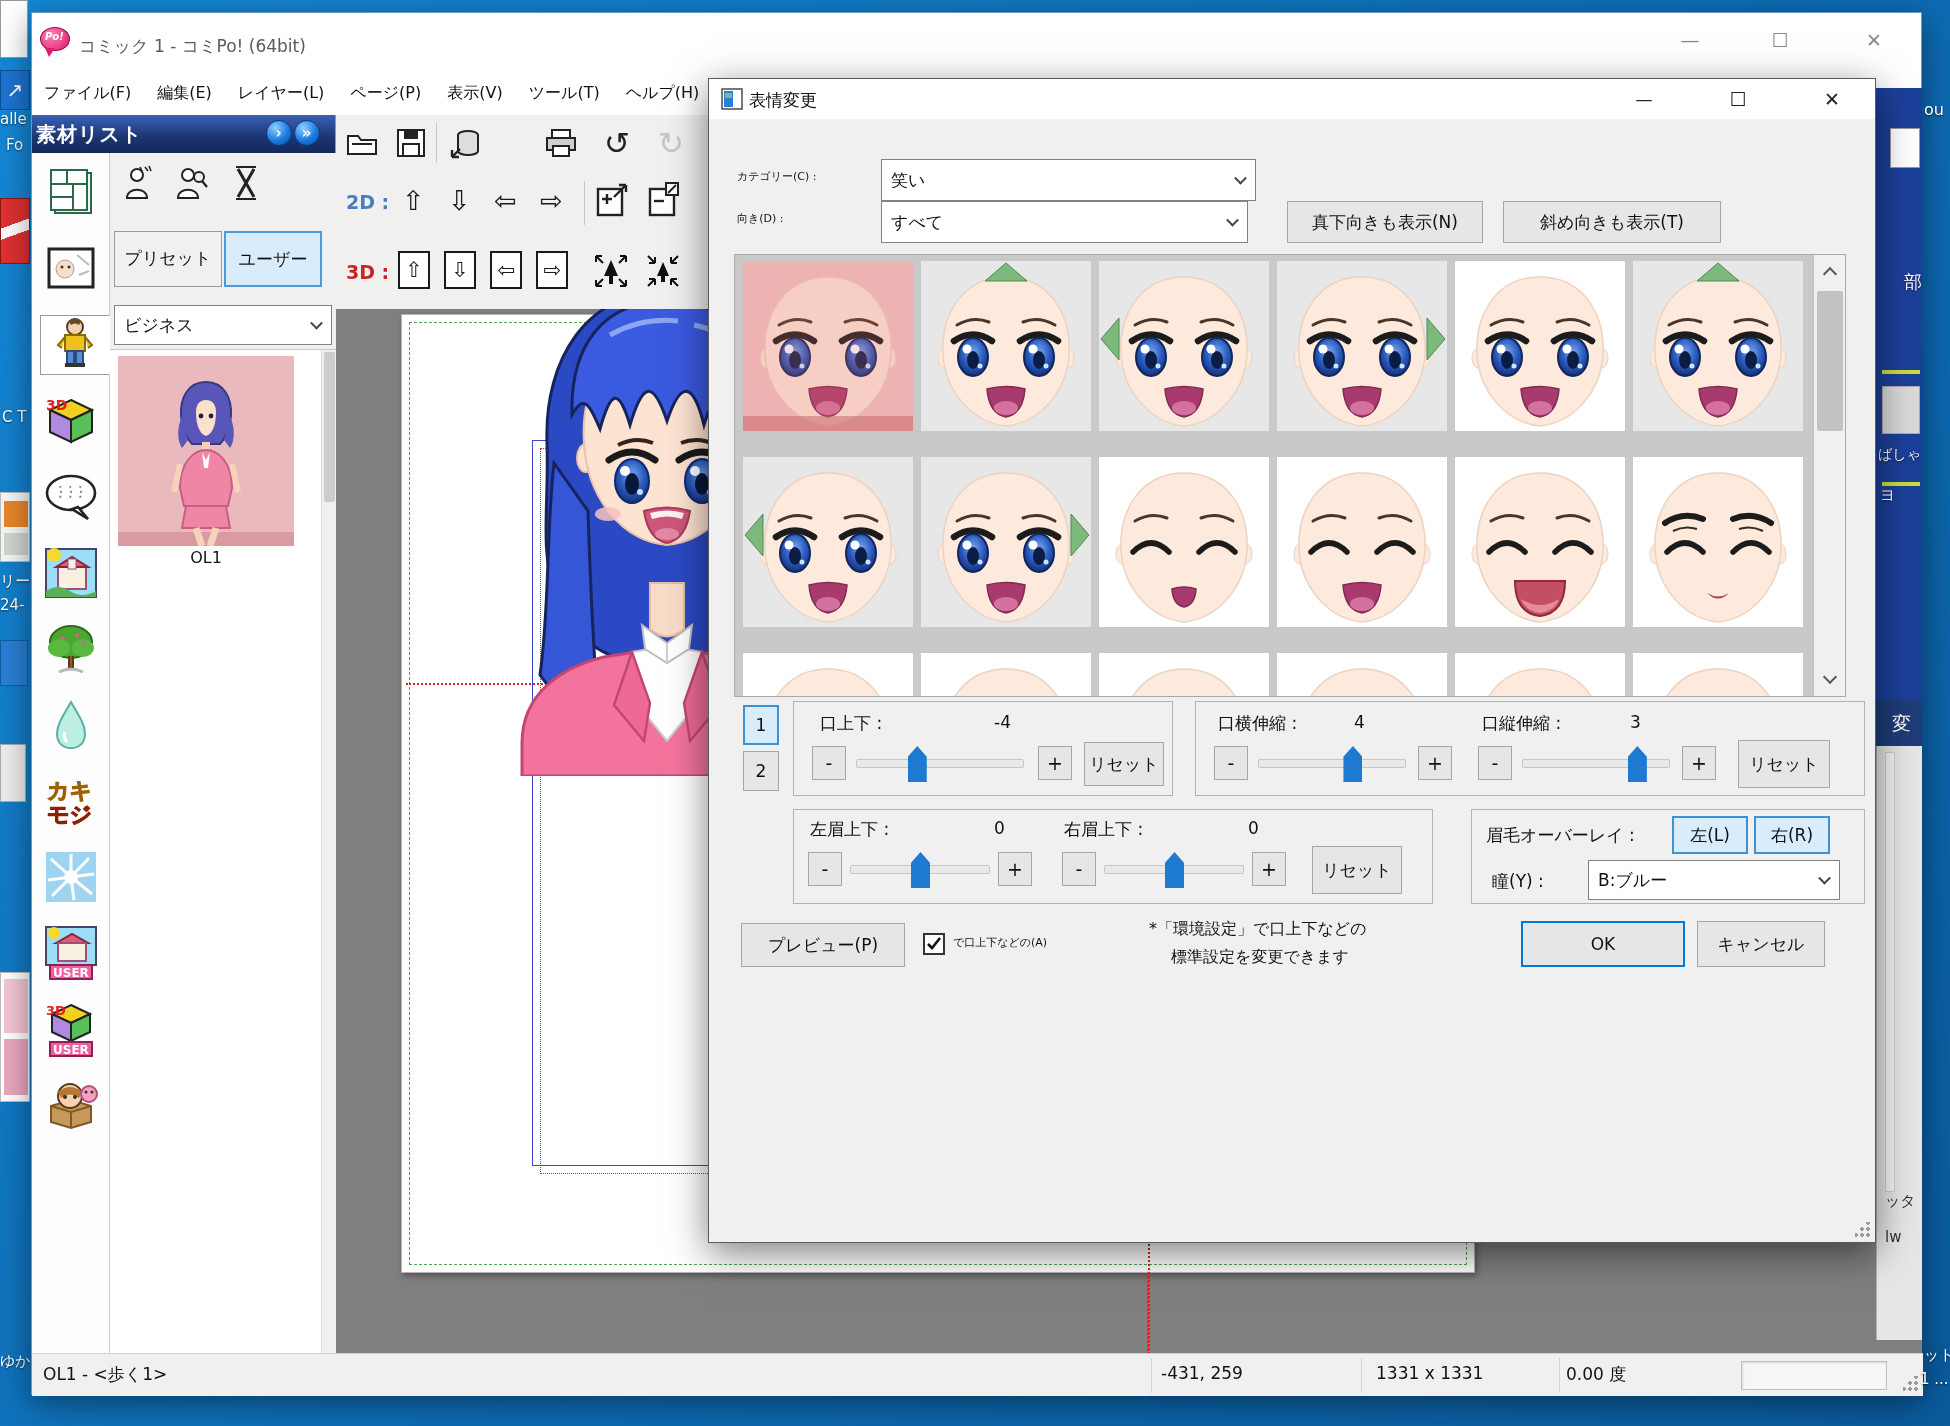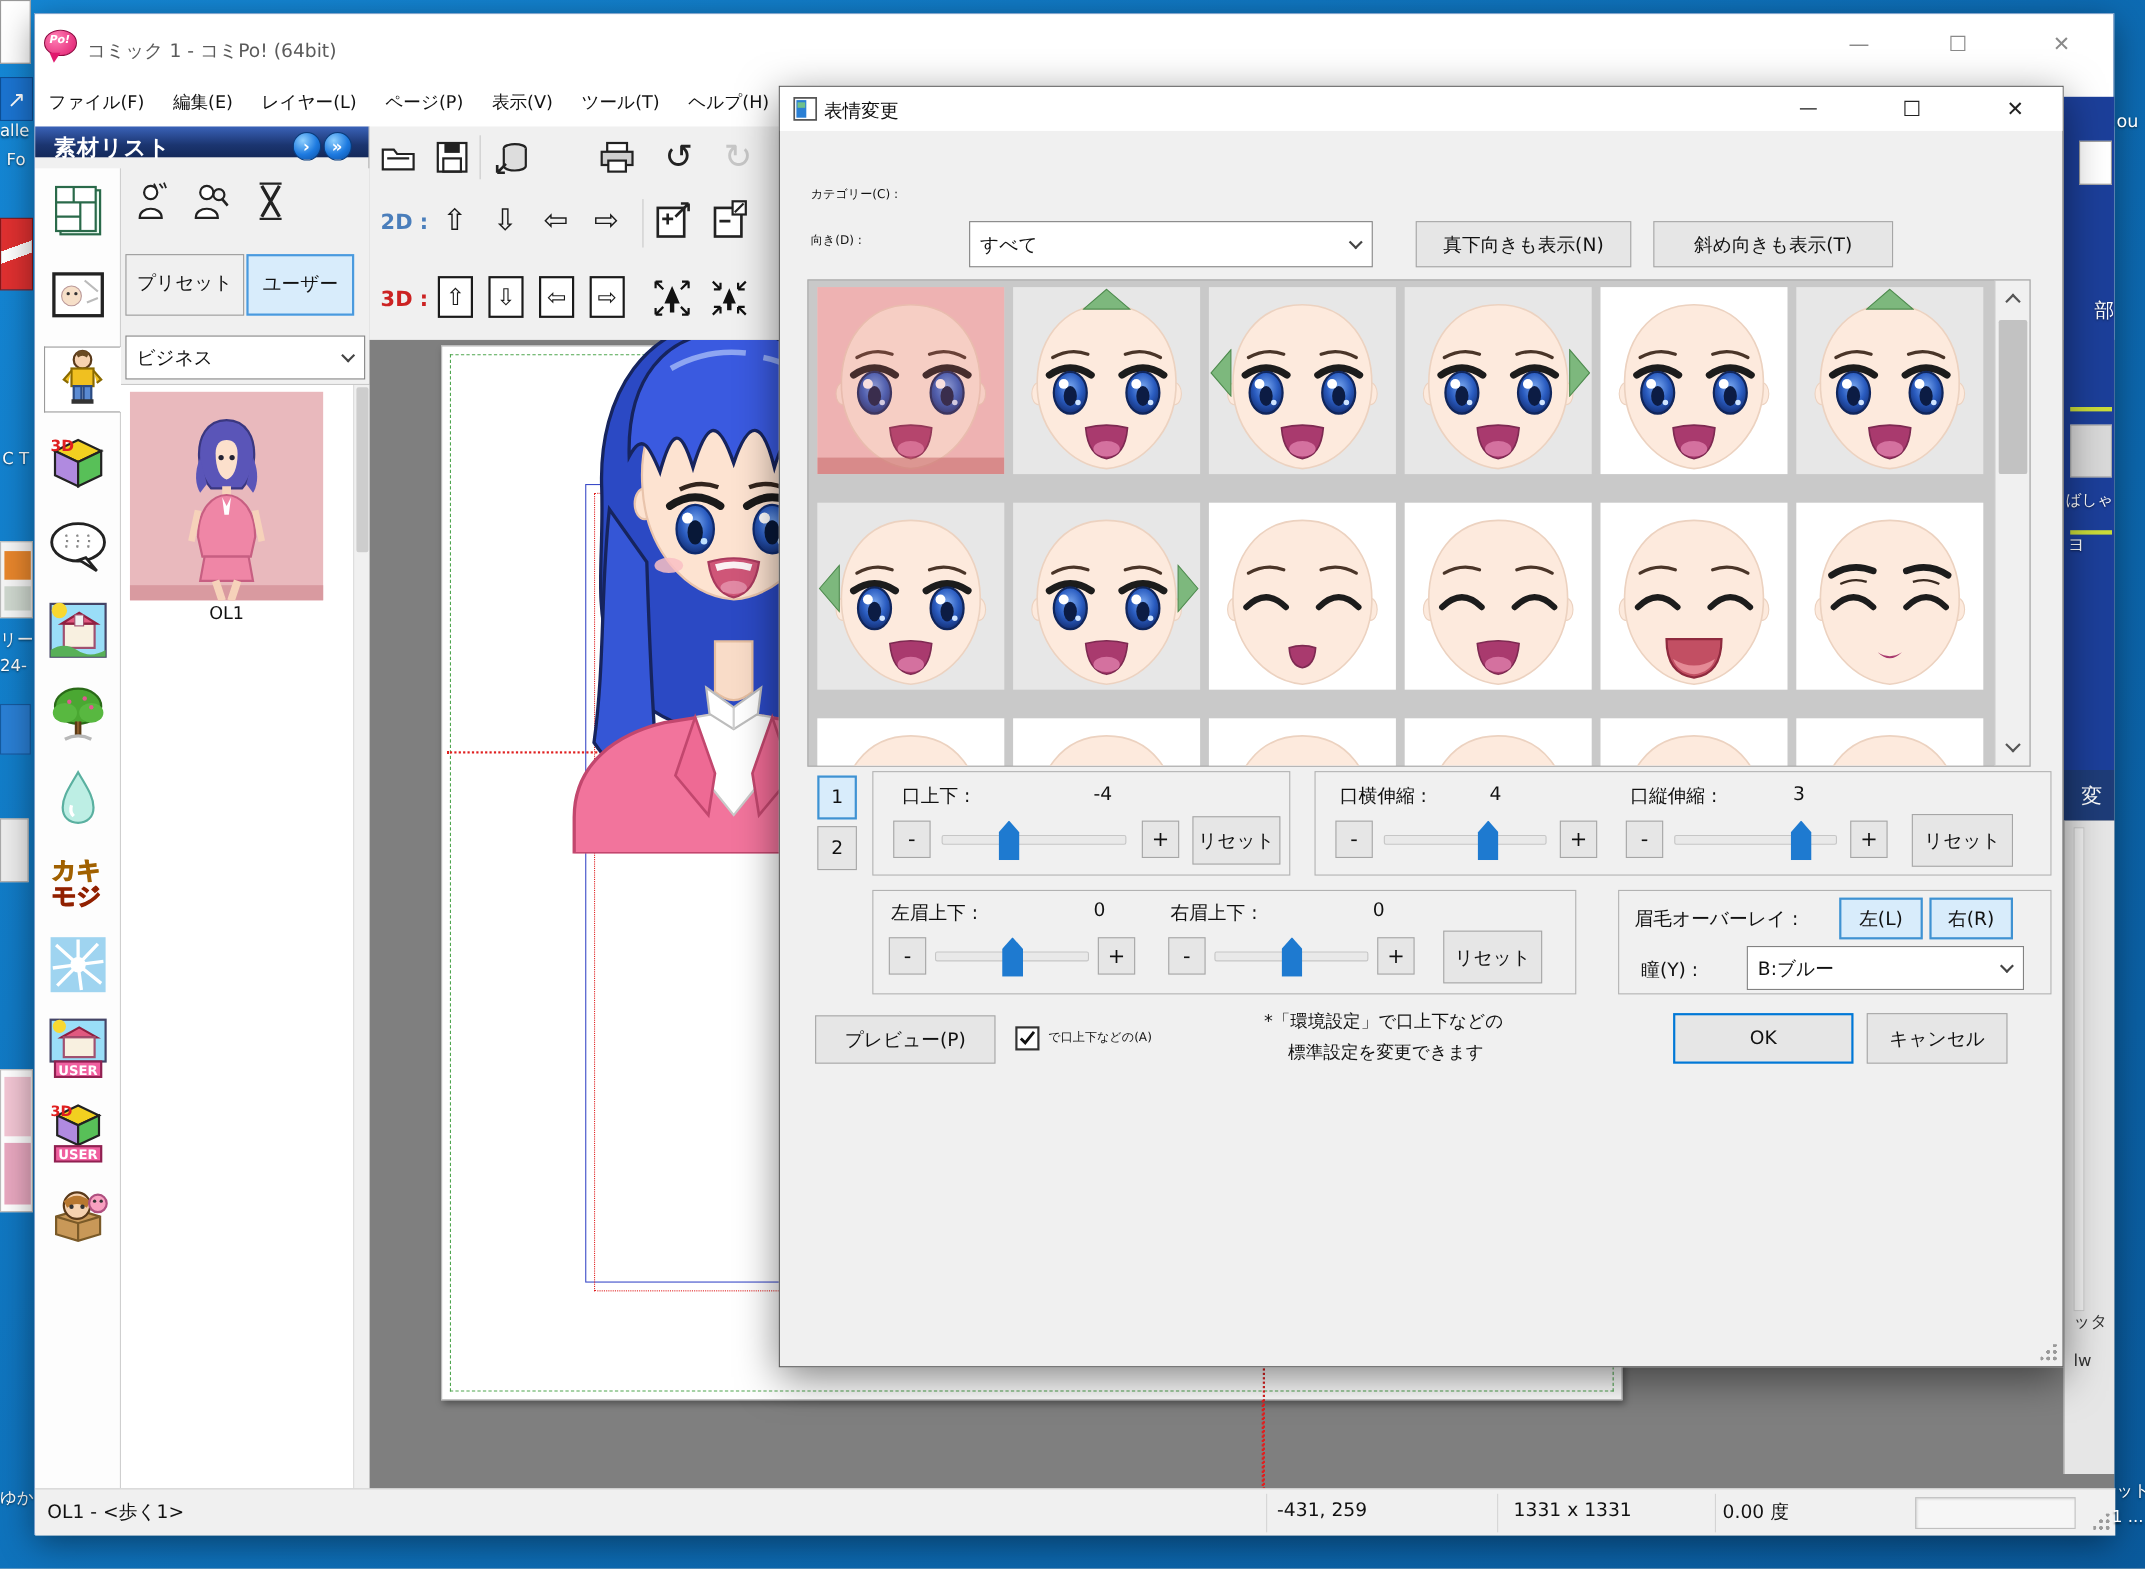--- a/index.html
+++ b/index.html
@@ -22,23 +22,23 @@
   .logo-bubble span { position:absolute; left:4px; top:3px; color:#fff; font-size:10px; font-weight:bold; font-style:italic; }
   .logo-tail { position:absolute; left:5px; top:21px; width:0; height:0;
     border-left:4px solid transparent; border-right:6px solid transparent; border-top:9px solid #e0196e; }
   .win-title { left:47px; top:22px; font-size:17px; color:#5a5a5a; }
   .win-ctl { top:10px; width:44px; height:34px; color:#8a8a8a; font-size:19px; text-align:center; line-height:34px; }
   .menubar { left:0; top:58px; width:100%; height:44px; background:#fff; display:flex; align-items:center;
     padding-left:12px; gap:26px; font-size:16px; color:#111; }
 
   
   .panel { left:0; top:102px; width:304px; height:1238px; background:#f0f0f0; border-right:1px solid #9a9a9a; }
-  .panel-header { left:0; top:0; width:100%; height:28px;
+  .panel-header { left:0; top:0; width:100%; height:38px;
     background:linear-gradient(180deg,#3a62b8 0%,#1b3570 60%,#14295a 100%);
-    color:#fff; font-size:20px; font-weight:bold; line-height:38px; padding-left:17px; letter-spacing:1px; }
+    color:#fff; font-size:20px; font-weight:bold; line-height:38px; padding-left:4px; letter-spacing:1px; }
   .round-btn { top:5px; width:26px; height:26px; border-radius:50%;
     background:radial-gradient(circle at 35% 28%,#8fd0ff,#1d7ae0 55%,#0c4ea0);
     border:1px solid #0a3c7c; color:#fff; text-align:center; line-height:24px; font-size:15px; font-weight:bold; }
   .icon-strip { left:0; top:38px; width:78px; height:1200px; background:#fdfdfd; border-right:1px solid #cfcfcf; }
   .strip-icon { left:10px; width:58px; height:60px; display:flex; align-items:center; justify-content:center; }
   .strip-icon.active { background:#fff; border:1px solid #9a9a9a; border-right:1px solid #fff; left:8px; width:70px; }
   .panel-body { left:78px; top:38px; width:226px; height:1200px; background:#f0f0f0; }
   .mini-toolbtn { top:8px; width:40px; height:44px; display:flex; align-items:center; justify-content:center; }
   .tab { top:78px; height:56px; font-size:17px; text-align:center; line-height:52px; color:#111; }
   .tab.plain { background:#f0f0f0; border:1px solid #9a9a9a; }
@@ -542,20 +542,24 @@
           <rect x="4" y="5" width="7" height="5" fill="#6fc08a"></rect>
         </svg>
     </div>
     <div class="abs dlg-title">表情変更</div>
     <div class="abs dlg-ctl" style="left:912px">—</div>
     <div class="abs dlg-ctl" style="left:1006px;font-size:19px">☐</div>
     <div class="abs dlg-ctl" style="left:1100px;font-size:19px">✕</div>
   </div>
 
   <div class="abs field-label" style="left:28px;top:90px">カテゴリー(C) :</div>
+  <div class="select" style="left:172px;top:80px;width:375px;height:42px">
+    <span>笑い</span>
+    <span class="chev"></span>
+  </div>
 
   <div class="abs field-label" style="left:28px;top:132px">向き(D) :</div>
   <div class="select" style="left:172px;top:122px;width:367px;height:42px">
     <span>すべて</span>
     <span class="chev"></span>
   </div>
   <div class="btn" style="left:578px;top:122px;width:196px;height:42px">真下向きも表示(N)</div>
   <div class="btn" style="left:794px;top:122px;width:218px;height:42px">斜め向きも表示(T)</div>
 
   <div class="abs grid-wrap" id="face-grid">

